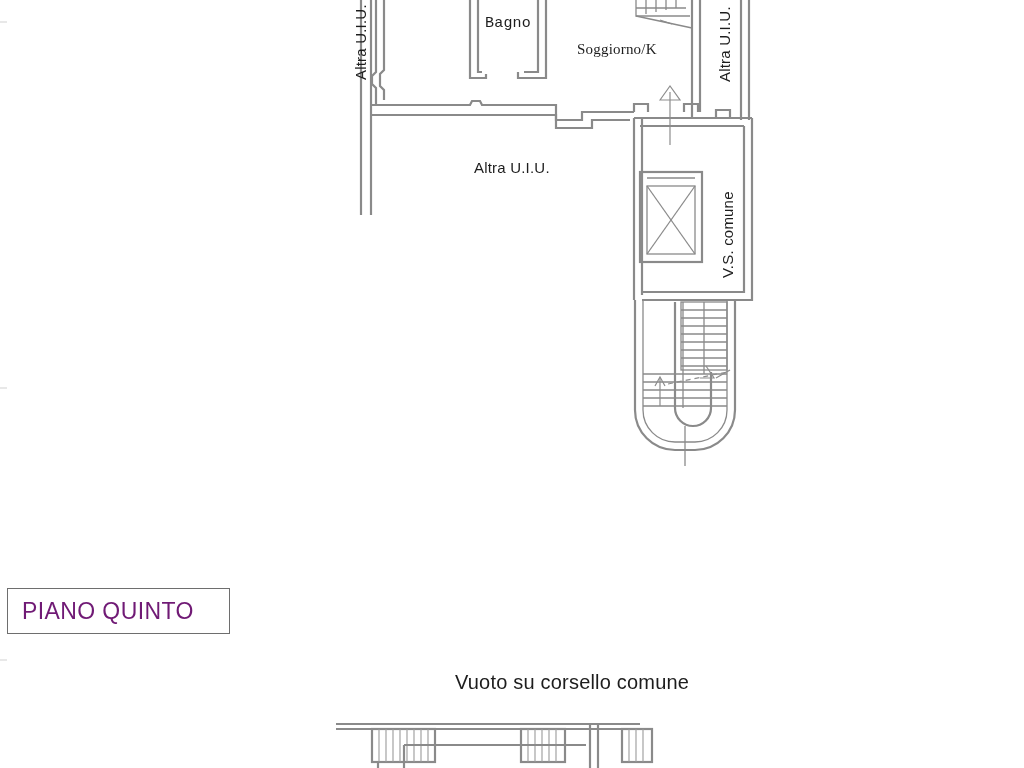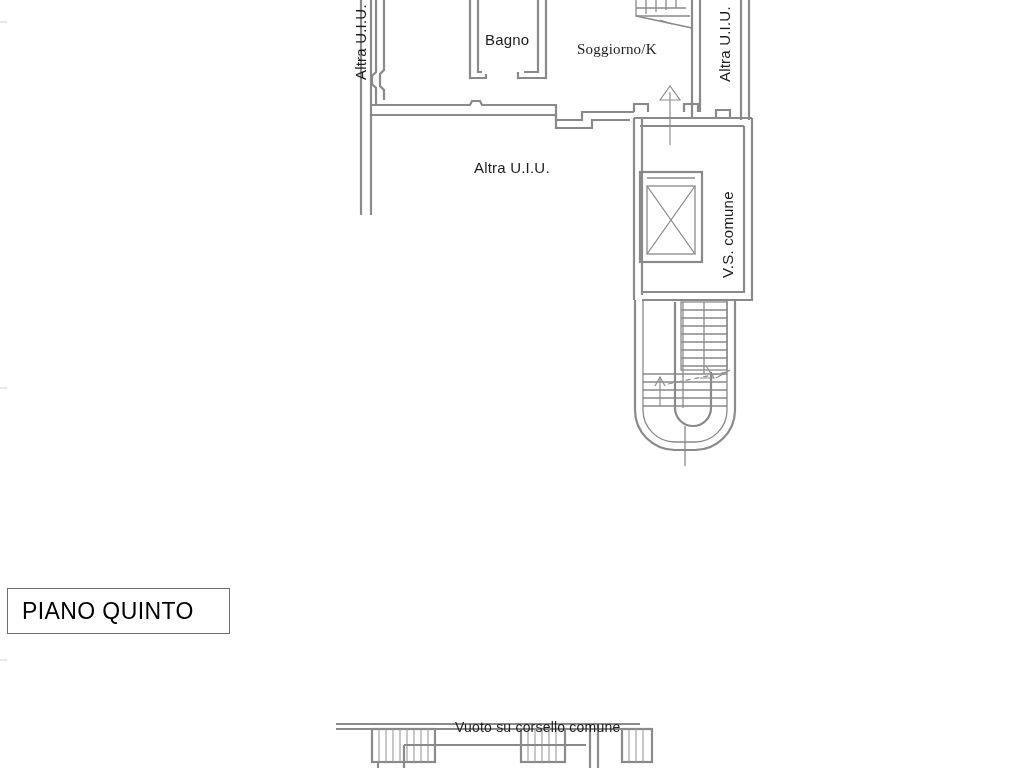--- a/index.html
+++ b/index.html
@@ -10,33 +10,33 @@
     color:#1a1a1a;
     position:relative;
   }
   #sheet{position:absolute;left:0;top:0;width:1024px;height:768px;}
   svg#plan{position:absolute;left:0;top:0;width:1024px;height:768px;display:block;}
 
   
   .lbl{position:absolute;white-space:nowrap;color:#1d1d1d;
        font-family:"Liberation Sans", sans-serif;}
   .lbl-room{font-size:15px;letter-spacing:.2px;}
-  .lbl-note{font-size:14px;letter-spacing:.2px;margin-top:48px;}
+  .lbl-note{font-size:20px;letter-spacing:.2px;}
 
   
   .rot90{transform:rotate(-90deg);transform-origin:left top;}
 
   
   #floor-box{
     position:absolute;left:7px;top:588px;width:221px;height:44px;
     border:1.4px solid #6e6e6e;background:#fff;
     display:flex;align-items:center;
   }
   #floor-box .txt{
-    font-size:23px;letter-spacing:.4px;color:#000000;
+    font-size:23px;letter-spacing:.4px;color:#701a75;
     padding-left:14px;font-family:"Liberation Sans", sans-serif;
   }
 </style>
 </head>
 <body>
 
 <div id="sheet">
 
   <svg id="plan" viewBox="0 0 1024 768" xmlns="http://www.w3.org/2000/svg">
     <defs>
@@ -209,21 +209,21 @@
         <line class="w" x1="590" y1="724" x2="590" y2="768"></line>
         <line class="w" x1="598" y1="724" x2="598" y2="768"></line>
         <line class="w" x1="404" y1="745" x2="404" y2="768"></line>
       </g>
       <line class="w" x1="404" y1="745" x2="586" y2="745"></line>
     </g>
   </svg>
 
   <div class="lbl lbl-room rot90" style="left:352px;top:80px;" data-bind="upper_plan.annotations.0.label">Altra U.I.U.</div>
 
-  <div class="lbl lbl-room" style="left:485px;top:31px;" data-bind="upper_plan.rooms.0.label">Bagno</div>
+  <div class="lbl lbl-room" style="left:485px;top:15px;font-family:Liberation Mono, monospace;" data-bind="upper_plan.rooms.0.label">Bagno</div>
 
   <div class="lbl lbl-room" style="left:577px;top:41px;font-family:Liberation Serif, serif;" data-bind="upper_plan.rooms.1.label">Soggiorno/K</div>
 
   <div class="lbl lbl-room rot90" style="left:716px;top:82px;" data-bind="upper_plan.annotations.1.label">Altra U.I.U.</div>
 
   <div class="lbl lbl-room" style="left:474px;top:159px;" data-bind="upper_plan.annotations.2.label">Altra U.I.U.</div>
 
   <div class="lbl lbl-room rot90" style="left:719px;top:278px;" data-bind="upper_plan.annotations.3.label">V.S. comune</div>
 
   <div id="floor-box">

